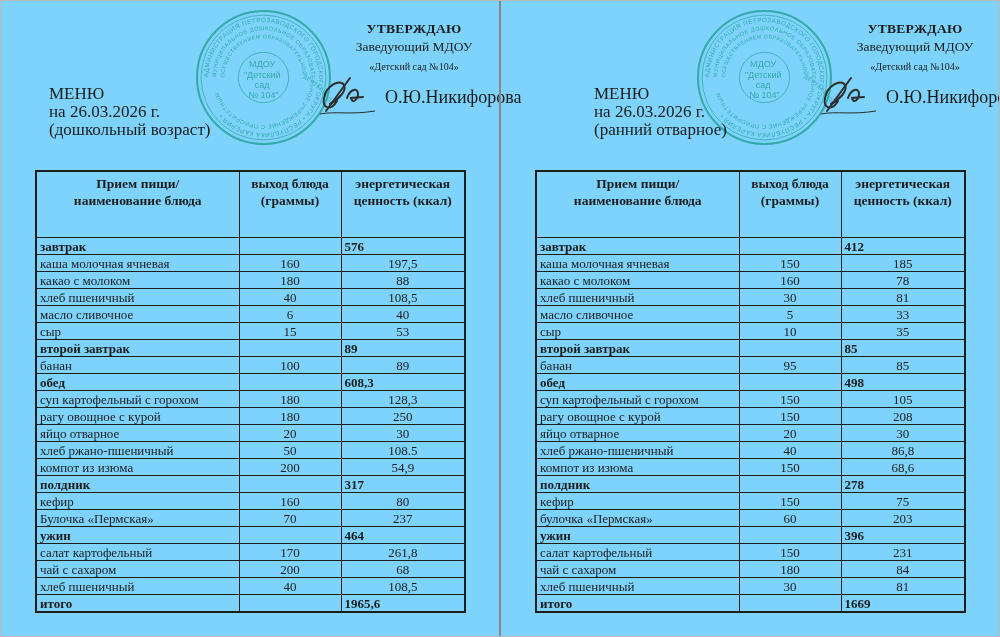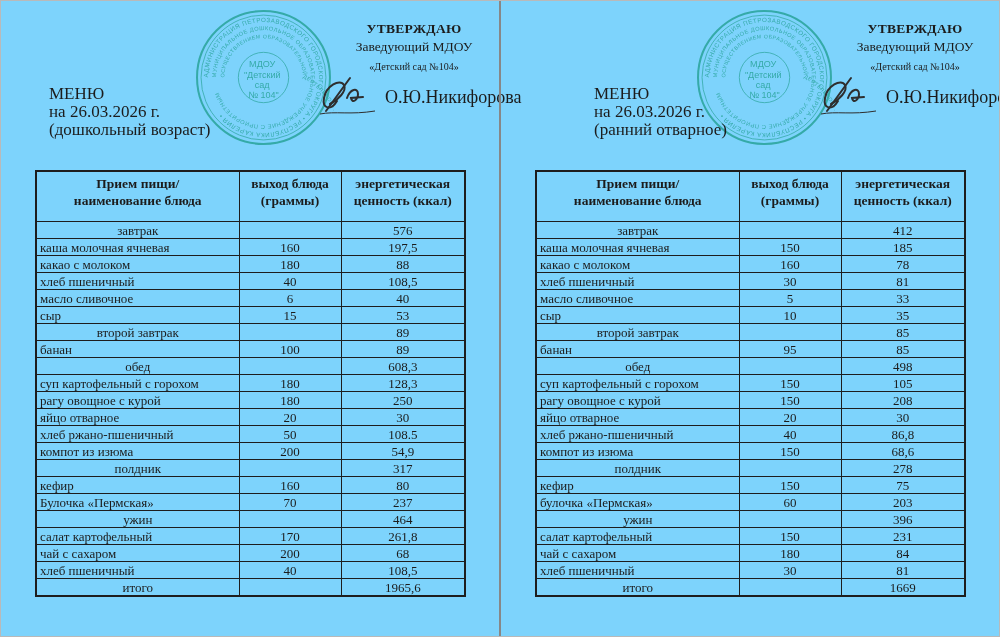--- a/index.html
+++ b/index.html
@@ -32,26 +32,26 @@
 
   table.menu{
     position:absolute;top:169px;border-collapse:collapse;table-layout:fixed;
     width:429px;font-size:13px;border:2px solid #1d1d1d;
   }
   .page.left  table.menu{left:34px;}
   .page.right table.menu{left:33px;}
   table.menu th,table.menu td{border:1px solid #1d1d1d;overflow:hidden;}
   table.menu thead th{
     font-size:13.5px;font-weight:bold;text-align:center;vertical-align:top;
-    white-space:pre-line;line-height:17px;padding:3px 2px 12px 2px;height:29px;
+    white-space:pre-line;line-height:17px;padding:3px 2px 28px 2px;height:29px;
   }
   table.menu td{height:16px;line-height:15px;padding:0 3px;}
   table.menu tr.item td.name{text-align:left;font-weight:normal;}
   table.menu td.grams,table.menu td.kcal{text-align:center;}
-  table.menu tr.section td{font-weight:normal;text-align:center;}
+  table.menu tr.section td{font-weight:bold;text-align:left;}
 </style>
 </head>
 <body>
 
 <div class="canvas">
 
   <section class="page left">
 
     <div class="approval">
       <div class="l1">УТВЕРЖДАЮ</div>

